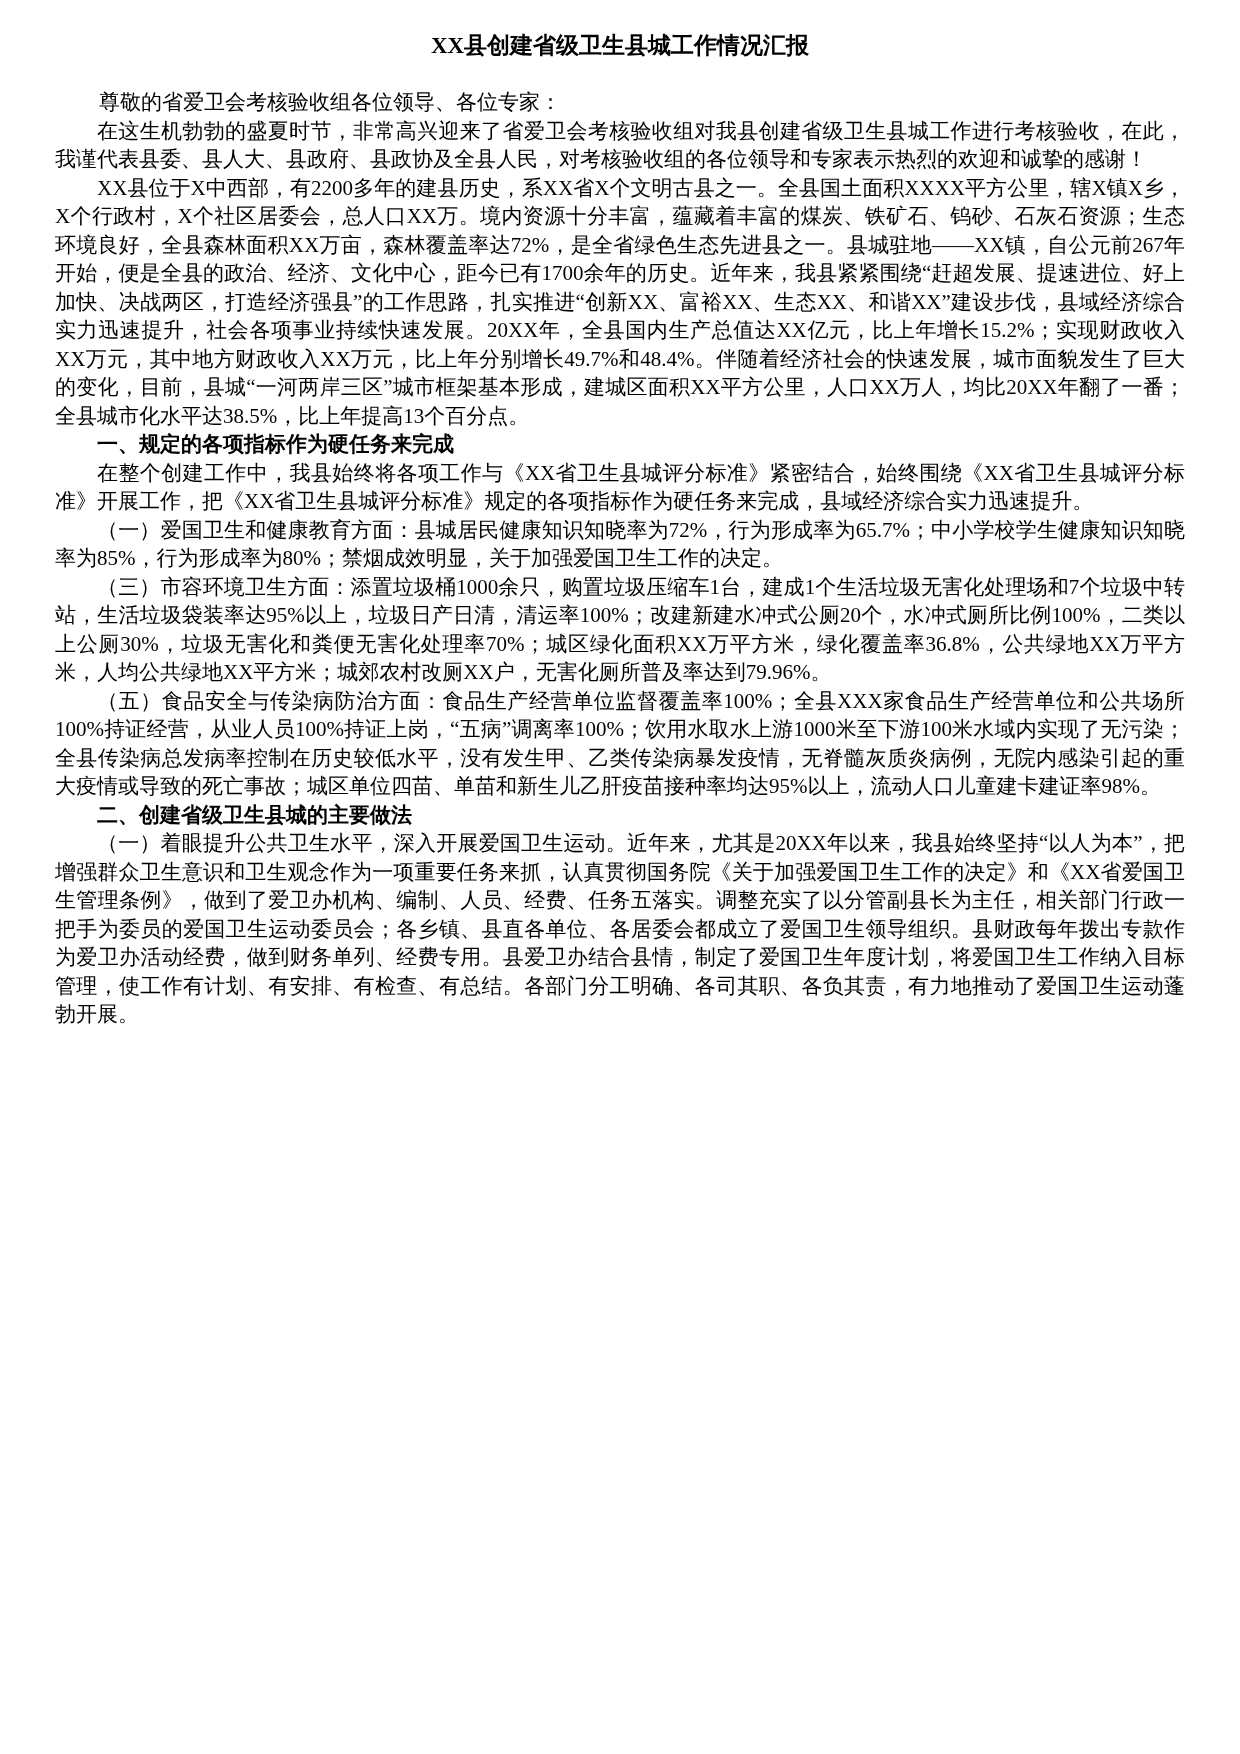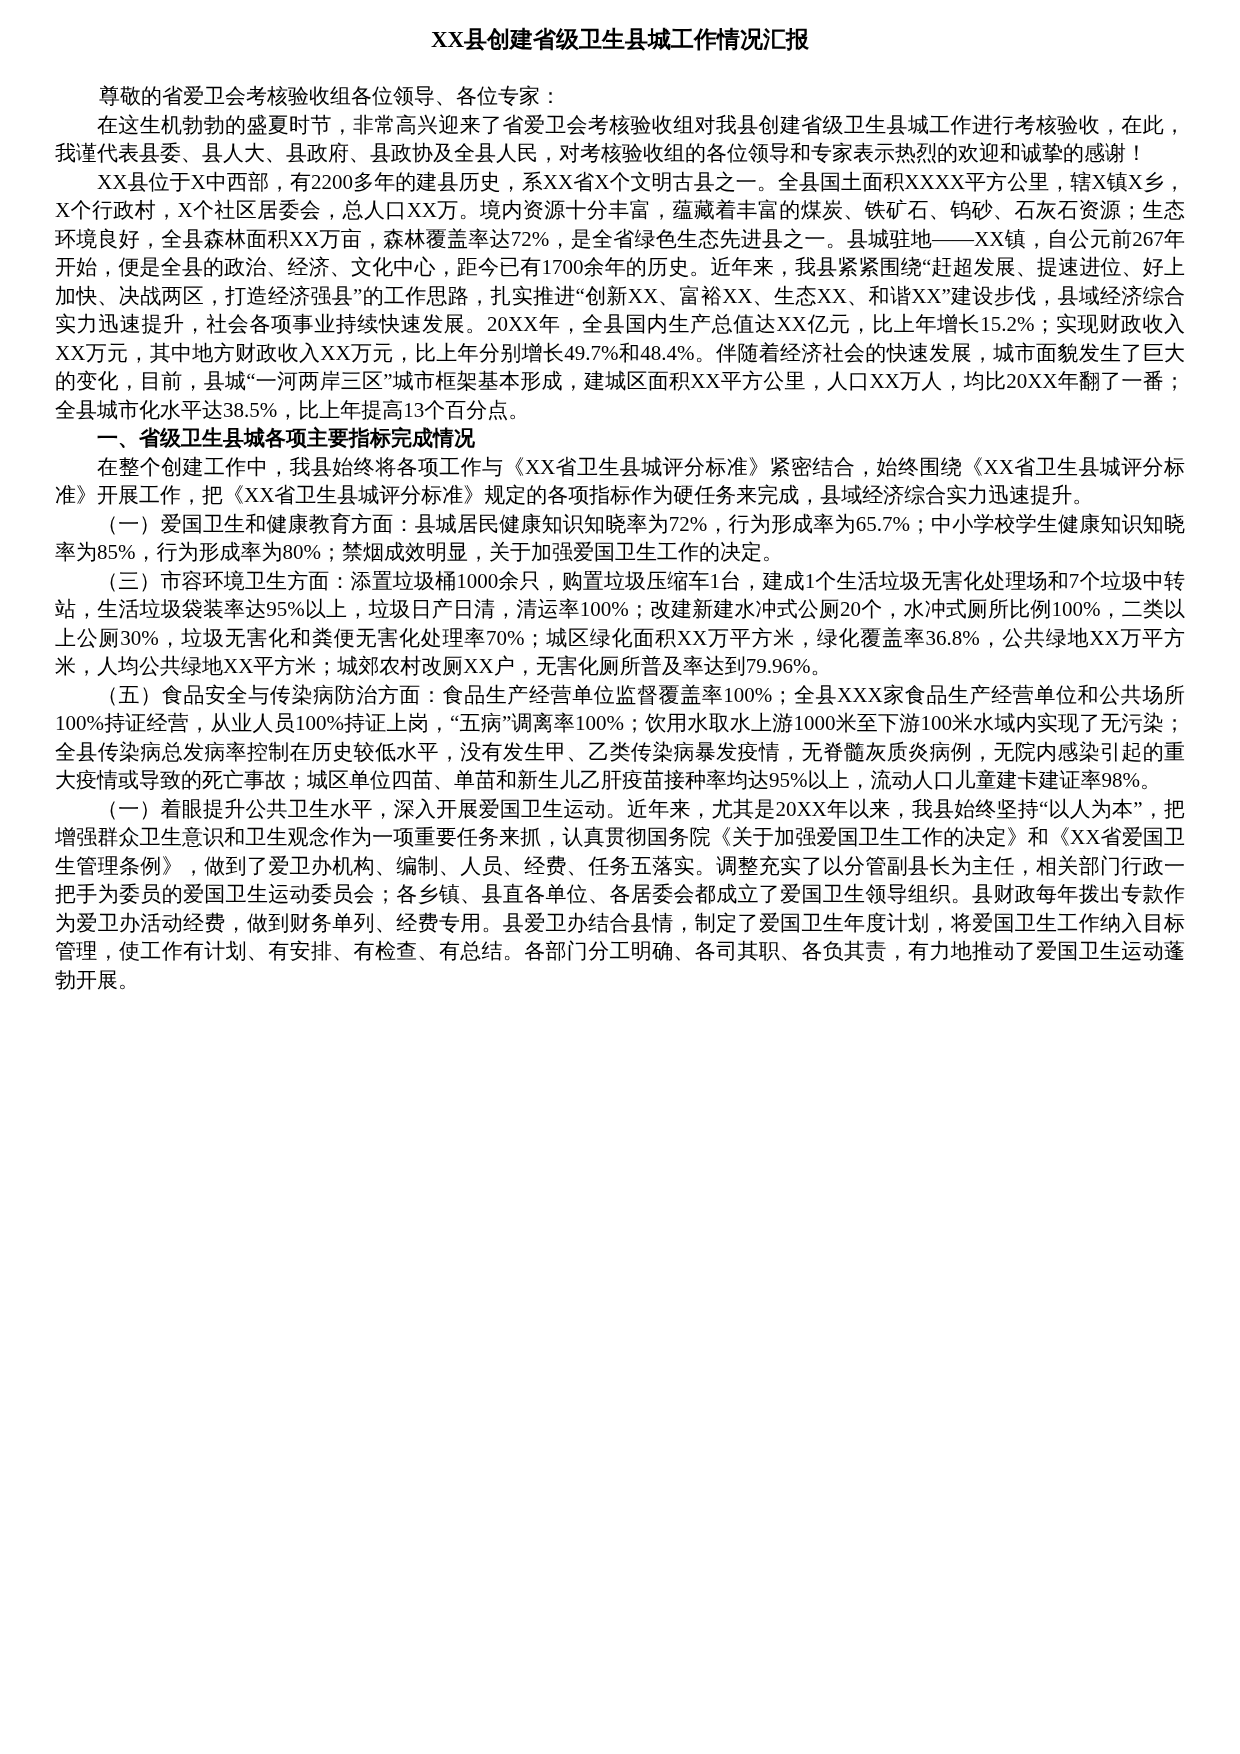--- a/index.html
+++ b/index.html
@@ -6,21 +6,21 @@
   html, body { background: #ffffff; }
   body {
     width: 1240px;
     font-family: "Liberation Serif", "DejaVu Serif", serif;
     color: #000000;
   }
   .page {
     width: 1240px;
     height: 1754px;
     background: #ffffff;
-    padding: 24px 55px 40px 55px;
+    padding: 30px 55px 40px 55px;
     overflow: hidden;
   }
   .doc-title {
     font-size: 23px;
     line-height: 32px;
     font-weight: bold;
     text-align: center;
     margin-bottom: 26px;
     font-family: "Liberation Serif", "DejaVu Serif", serif;
   }
@@ -47,20 +47,21 @@
 </style>
 </head>
 <body>
 
 <div class="page">
   <h1 class="doc-title">XX县创建省级卫生县城工作情况汇报</h1>
   <div class="doc-body">
     <p class="salutation">尊敬的省爱卫会考核验收组各位领导、各位专家：</p>
     <p class="body-para">在这生机勃勃的盛夏时节，非常高兴迎来了省爱卫会考核验收组对我县创建省级卫生县城工作进行考核验收，在此，我谨代表县委、县人大、县政府、县政协及全县人民，对考核验收组的各位领导和专家表示热烈的欢迎和诚挚的感谢！</p>
     <p class="body-para">XX县位于X中西部，有2200多年的建县历史，系XX省X个文明古县之一。全县国土面积XXXX平方公里，辖X镇X乡，X个行政村，X个社区居委会，总人口XX万。境内资源十分丰富，蕴藏着丰富的煤炭、铁矿石、钨砂、石灰石资源；生态环境良好，全县森林面积XX万亩，森林覆盖率达72%，是全省绿色生态先进县之一。县城驻地——XX镇，自公元前267年开始，便是全县的政治、经济、文化中心，距今已有1700余年的历史。近年来，我县紧紧围绕“赶超发展、提速进位、好上加快、决战两区，打造经济强县”的工作思路，扎实推进“创新XX、富裕XX、生态XX、和谐XX”建设步伐，县域经济综合实力迅速提升，社会各项事业持续快速发展。20XX年，全县国内生产总值达XX亿元，比上年增长15.2%；实现财政收入XX万元，其中地方财政收入XX万元，比上年分别增长49.7%和48.4%。伴随着经济社会的快速发展，城市面貌发生了巨大的变化，目前，县城“一河两岸三区”城市框架基本形成，建城区面积XX平方公里，人口XX万人，均比20XX年翻了一番；全县城市化水平达38.5%，比上年提高13个百分点。</p>
-    <h2 class="section-heading">一、省级卫生县城各项主要指标完成情况</h2>
+    <h2 class="section-heading">一、规定的各项指标作为硬任务来完成</h2>
     <p class="body-para">在整个创建工作中，我县始终将各项工作与《XX省卫生县城评分标准》紧密结合，始终围绕《XX省卫生县城评分标准》开展工作，把《XX省卫生县城评分标准》规定的各项指标作为硬任务来完成，县域经济综合实力迅速提升。</p>
     <p class="body-para">（一）爱国卫生和健康教育方面：县城居民健康知识知晓率为72%，行为形成率为65.7%；中小学校学生健康知识知晓率为85%，行为形成率为80%；禁烟成效明显，关于加强爱国卫生工作的决定。</p>
     <p class="body-para">（三）市容环境卫生方面：添置垃圾桶1000余只，购置垃圾压缩车1台，建成1个生活垃圾无害化处理场和7个垃圾中转站，生活垃圾袋装率达95%以上，垃圾日产日清，清运率100%；改建新建水冲式公厕20个，水冲式厕所比例100%，二类以上公厕30%，垃圾无害化和粪便无害化处理率70%；城区绿化面积XX万平方米，绿化覆盖率36.8%，公共绿地XX万平方米，人均公共绿地XX平方米；城郊农村改厕XX户，无害化厕所普及率达到79.96%。</p>
     <p class="body-para">（五）食品安全与传染病防治方面：食品生产经营单位监督覆盖率100%；全县XXX家食品生产经营单位和公共场所100%持证经营，从业人员100%持证上岗，“五病”调离率100%；饮用水取水上游1000米至下游100米水域内实现了无污染；全县传染病总发病率控制在历史较低水平，没有发生甲、乙类传染病暴发疫情，无脊髓灰质炎病例，无院内感染引起的重大疫情或导致的死亡事故；城区单位四苗、单苗和新生儿乙肝疫苗接种率均达95%以上，流动人口儿童建卡建证率98%。</p>
+    <h2 class="section-heading">二、创建省级卫生县城的主要做法</h2>
     <p class="body-para">（一）着眼提升公共卫生水平，深入开展爱国卫生运动。近年来，尤其是20XX年以来，我县始终坚持“以人为本”，把增强群众卫生意识和卫生观念作为一项重要任务来抓，认真贯彻国务院《关于加强爱国卫生工作的决定》和《XX省爱国卫生管理条例》，做到了爱卫办机构、编制、人员、经费、任务五落实。调整充实了以分管副县长为主任，相关部门行政一把手为委员的爱国卫生运动委员会；各乡镇、县直各单位、各居委会都成立了爱国卫生领导组织。县财政每年拨出专款作为爱卫办活动经费，做到财务单列、经费专用。县爱卫办结合县情，制定了爱国卫生年度计划，将爱国卫生工作纳入目标管理，使工作有计划、有安排、有检查、有总结。各部门分工明确、各司其职、各负其责，有力地推动了爱国卫生运动蓬勃开展。</p>
   </div>
 </div>
 
 </body></html>

